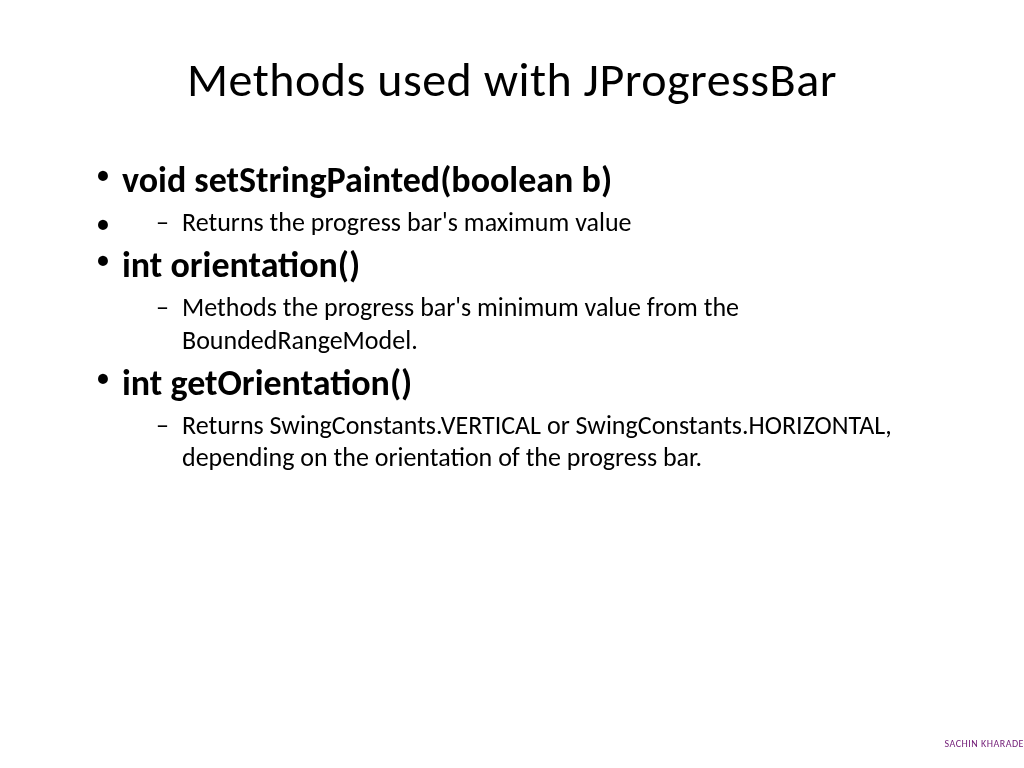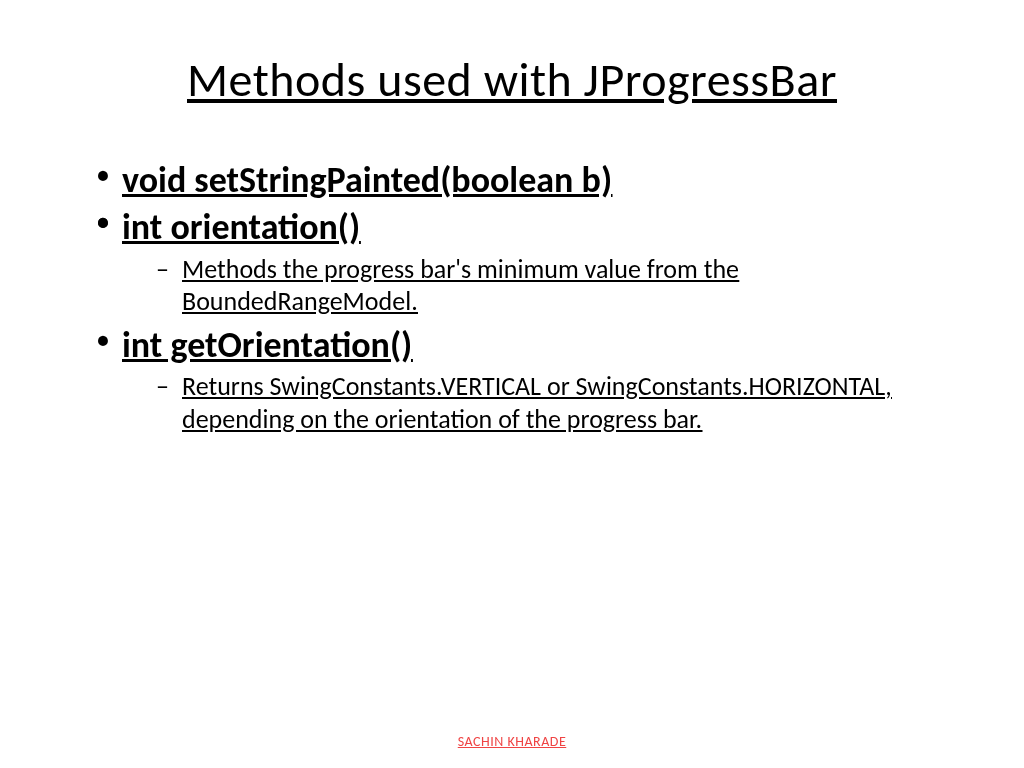--- a/index.html
+++ b/index.html
@@ -1,15 +1,15 @@
 <!DOCTYPE html>
 <html><head>
 <meta charset="utf-8">
 <style>
-  * { margin: 0; padding: 0; box-sizing: border-box; text-decoration: underline; }
+  * { margin: 0; padding: 0; box-sizing: border-box; }
   body {
     width: 1024px;
     height: 768px;
     background: #ffffff;
     font-family: Calibri, "Segoe UI", Arial, sans-serif;
     color: #000;
     position: relative;
     overflow: hidden;
   }
   .slide {
@@ -66,37 +66,40 @@
     position: absolute;
     left: 2px;
     top: 0;
     font-size: 26px;
   }
   .footer {
     position: absolute;
     bottom: 18px;
     left: 0;
     width: 100%;
-    text-align: center;
-    font-size: 14px;
-    color: #ef4444;
+    text-align: right;
+    font-size: 10px;
+    color: #701a75;
     letter-spacing: 0.5px;
   }
 </style>
 </head>
 <body>
 
 <div class="slide">
   <h1 class="title">Methods used with JProgressBar</h1>
 
   <ul class="outer">
     <li>
       <div class="method-name">void setStringPainted(boolean b)</div>
     </li>
     <li>
+      <ul class="inner">
+        <li>Returns the progress bar's maximum value</li>
+      </ul>
     </li>
     <li>
       <div class="method-name">int orientation()</div>
       <ul class="inner">
         <li>Methods the progress bar's minimum value from the BoundedRangeModel.</li>
       </ul>
     </li>
     <li>
       <div class="method-name">int getOrientation()</div>
       <ul class="inner">

